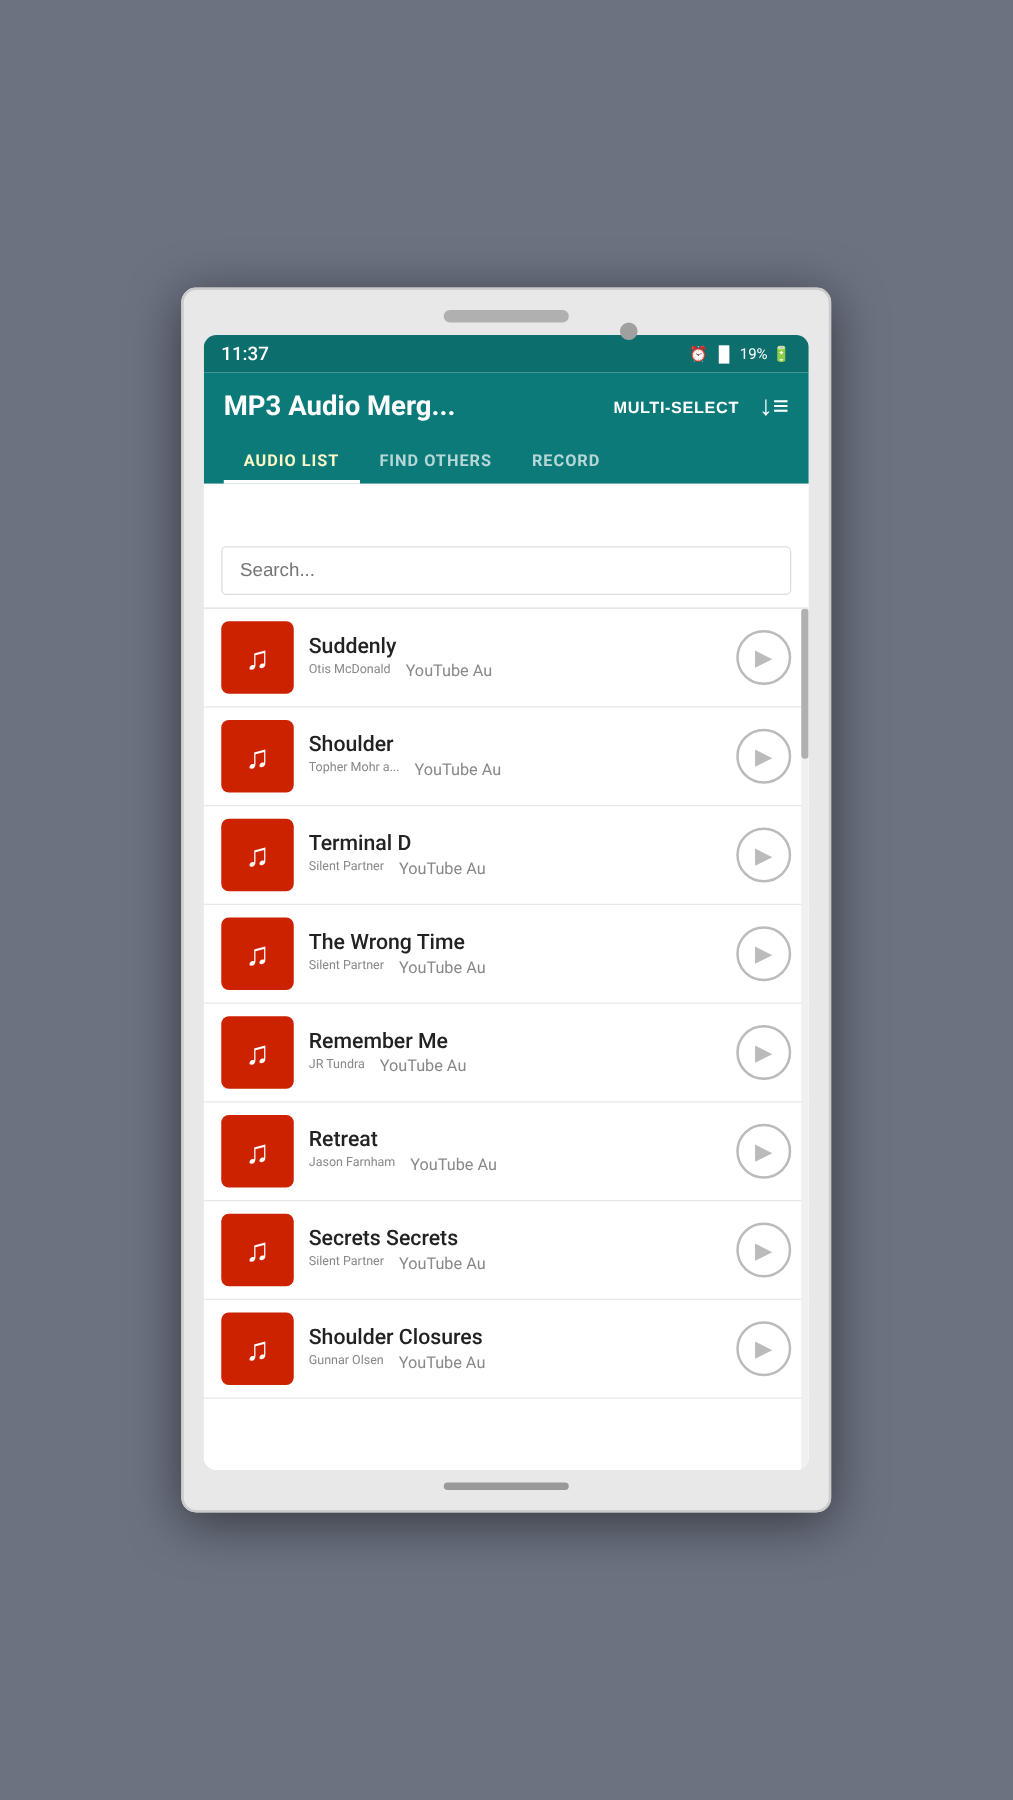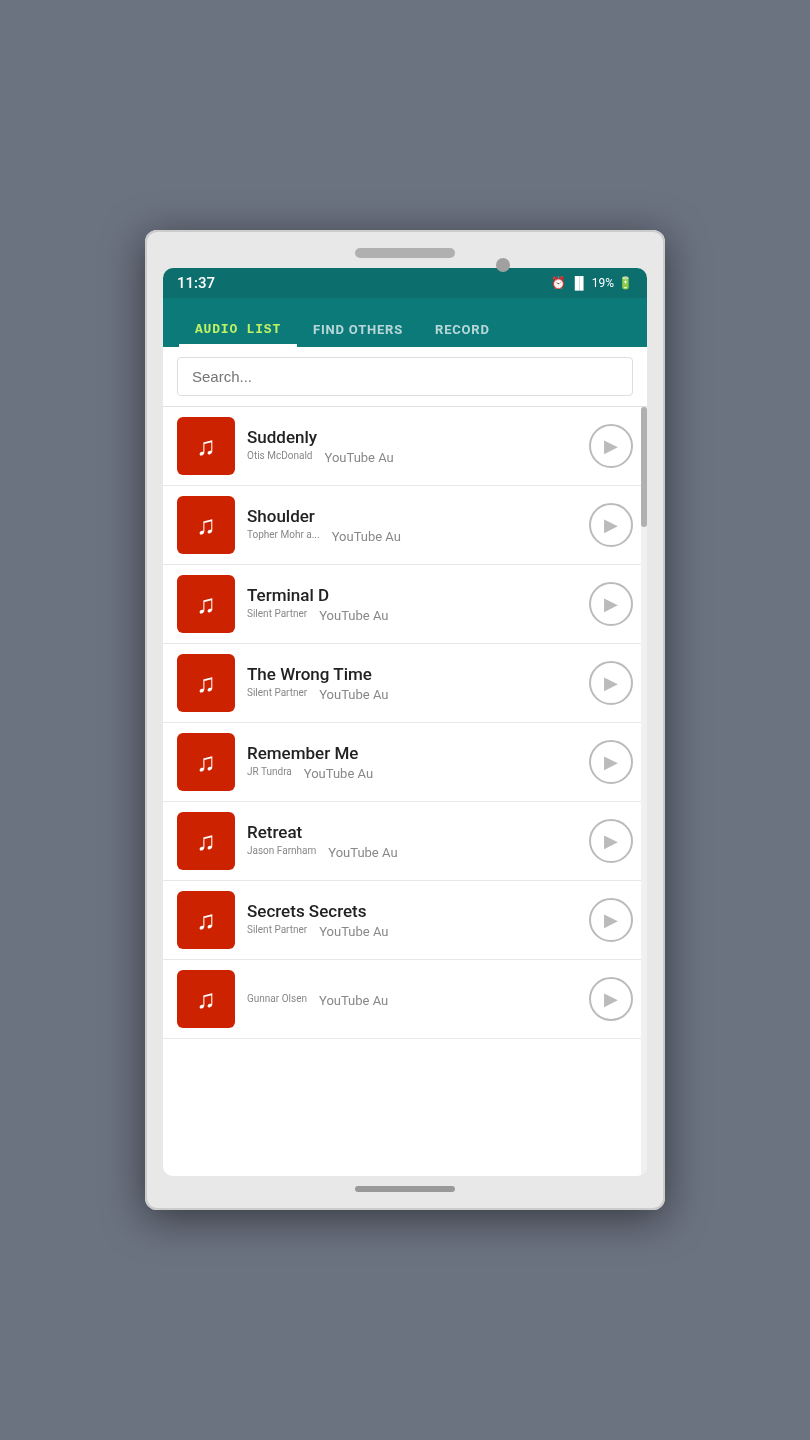--- a/index.html
+++ b/index.html
@@ -126,22 +126,21 @@
       padding: 10px 16px;
       font-size: 13px;
       font-weight: 700;
       color: rgba(255,255,255,0.7);
       letter-spacing: 0.8px;
       cursor: pointer;
       position: relative;
     }
 
     .tab.active {
-      color: #bef264;
-      font-family: Liberation Mono, monospace;
+      color: #fef9c3;
     }
 
     .tab.active::after {
       content: '';
       position: absolute;
       bottom: 0;
       left: 0;
       right: 0;
       height: 3px;
       background: white;
@@ -163,20 +162,21 @@
 
     .search-input {
       width: 100%;
       padding: 10px 14px;
       border: 1px solid #ddd;
       border-radius: 4px;
       font-size: 15px;
       color: #999;
       outline: none;
       background: white;
+      margin-top: 40px;
     }
 
     .audio-list {
       flex: 1;
       overflow-y: auto;
       position: relative;
     }
 
     .scrollbar-track {
       position: absolute;
@@ -287,20 +287,27 @@
       <span class="status-time">11:37</span>
       <div class="status-icons">
         <span>⏰</span>
         <span>▐▌</span>
         <span>19%</span>
         <span>🔋</span>
       </div>
     </div>
 
     <div class="app-header">
+      <div class="header-top">
+        <span class="app-title">MP3 Audio Merg...</span>
+        <div class="header-actions">
+          <button class="multi-select-btn">MULTI-SELECT</button>
+          <span class="sort-icon">↓≡</span>
+        </div>
+      </div>
 
       <div class="tabs">
         <div class="tab active">
           <span>AUDIO LIST</span>
         </div>
         <div class="tab">
           <span>FIND OTHERS</span>
         </div>
         <div class="tab">
           <span>RECORD</span>
@@ -415,20 +422,21 @@
             </div>
           </div>
           <button class="play-btn">▶</button>
         </div>
 
         <div class="audio-item">
           <div class="audio-thumb">
             <span class="music-note">♫</span>
           </div>
           <div class="audio-info">
+            <div class="audio-title">Shoulder Closures</div>
             <div class="audio-meta">
               <span class="audio-artist">Gunnar Olsen</span>
               <span class="audio-source">YouTube Au</span>
             </div>
           </div>
           <button class="play-btn">▶</button>
         </div>
 
       </div>
     </div>

